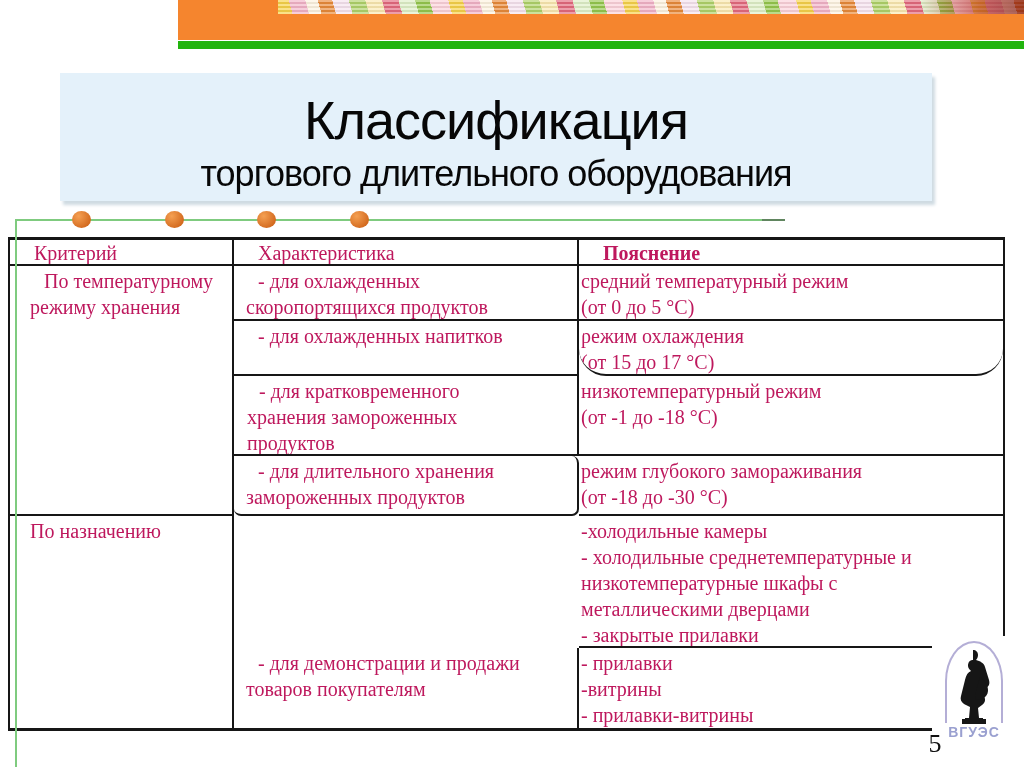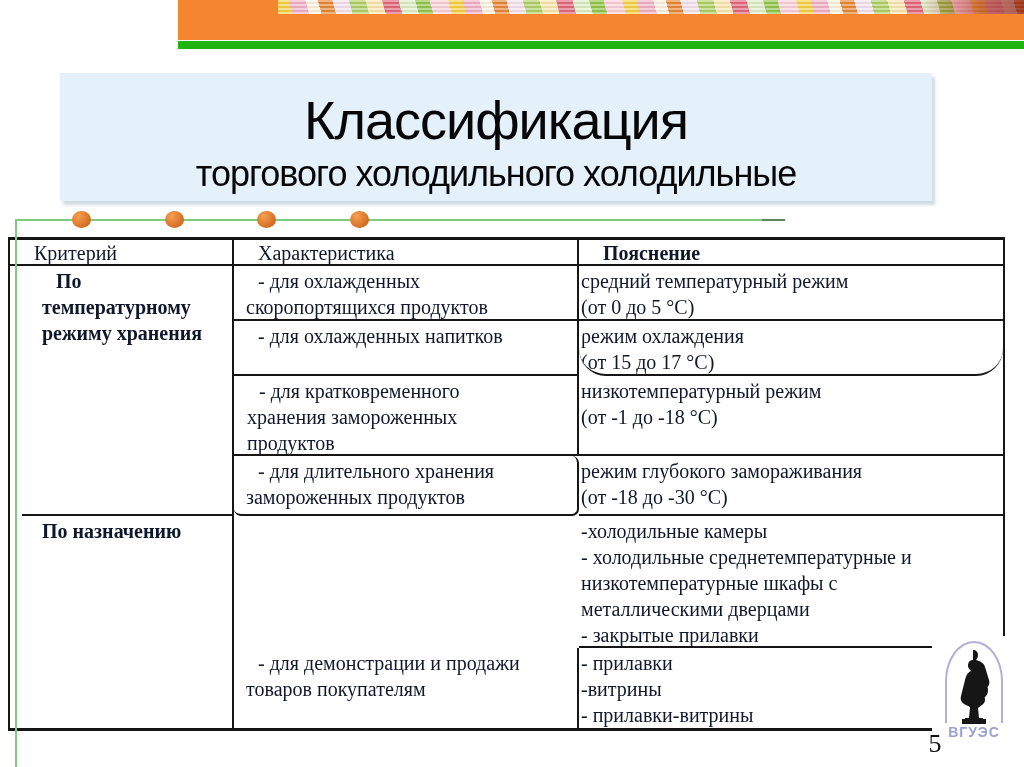--- a/index.html
+++ b/index.html
@@ -45,24 +45,24 @@
     position:absolute; left:8px; top:237px;
     display:grid;
     grid-template-columns:224px 345px 424px;
     grid-template-rows:26px 55px 55px 80px 60px 132px 80px;
     border:2px solid #161616; border-top-width:3px; border-bottom-width:3px;
     background:#ffffff; z-index:2;
   }
   .c {
     border-right:2px solid #161616; border-bottom:2px solid #161616;
     font-size:20px; line-height:26px; padding:2px 8px 0 12px;
-    white-space:pre-line; overflow:hidden; color:#0f172a;
+    white-space:pre-line; overflow:hidden; color:#be185d;
   }
   .c.head { line-height:22px; padding-top:2px; padding-left:24px; }
-  .c.crit { font-weight:bold; padding-left:20px; text-indent:14px;margin-left:12px; }
+  .c.crit { font-weight:normal; padding-left:20px; text-indent:14px; }
   .c.crit-b { text-indent:0; }
   .c.char { text-indent:12px; }
   .c.expl { padding-left:2px; }
   .c.tight { line-height:26px; }
   .c.last-col { border-right:none; }
   .c.last-row { border-bottom:none; }
   .g-h1{grid-area:1/1;} .g-h2{grid-area:1/2;} .g-h3{grid-area:1/3;font-weight:bold;}
   .g-critA{grid-area:2/1/6/2;} .g-critB{grid-area:6/1/8/2;}
   .g-r2c2{grid-area:2/2;} .g-r2c3{grid-area:2/3;}
   .g-r3c2{grid-area:3/2;} .g-r3c3{grid-area:3/3;border-radius:27px;}
@@ -96,21 +96,21 @@
 <body>
 
 <div class="slide">
 
   <div class="orange-bar"></div>
   <div class="photo-strip"></div>
   <div class="green-stripe"></div>
 
   <div class="title-box">
     <div class="title-line1">Классификация</div>
-    <div class="title-line2">торгового холодильного холодильные</div>
+    <div class="title-line2">торгового длительного оборудования</div>
   </div>
 
   <div class="sep-h"></div>
   <div class="sep-v"></div>
   <div class="dot dot1"></div>
   <div class="dot dot2"></div>
   <div class="dot dot3"></div>
   <div class="dot dot4"></div>
 
   <div class="tbl">

